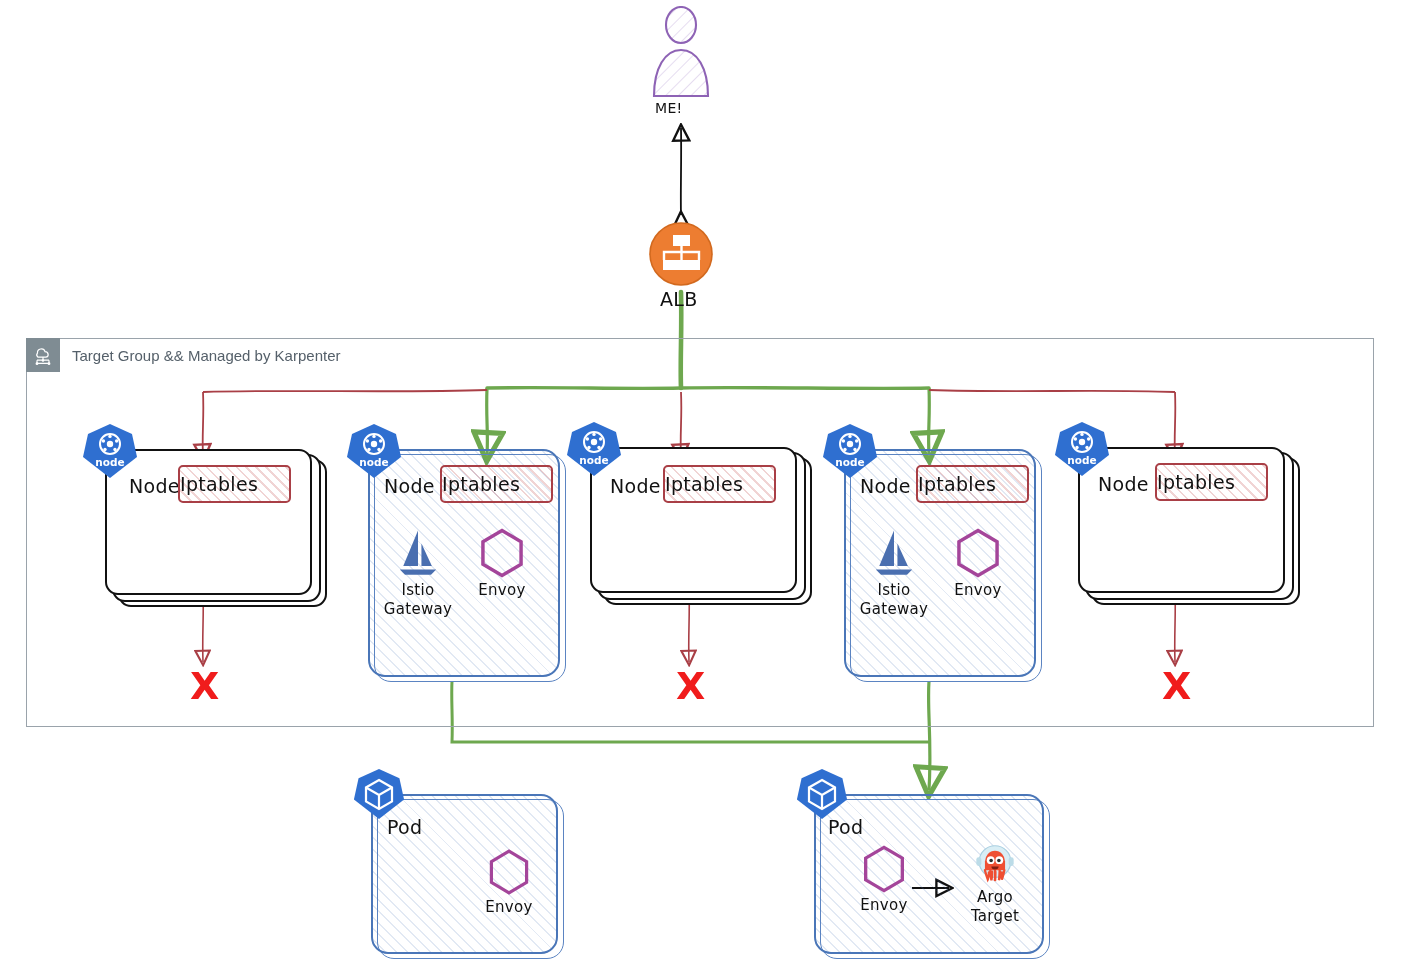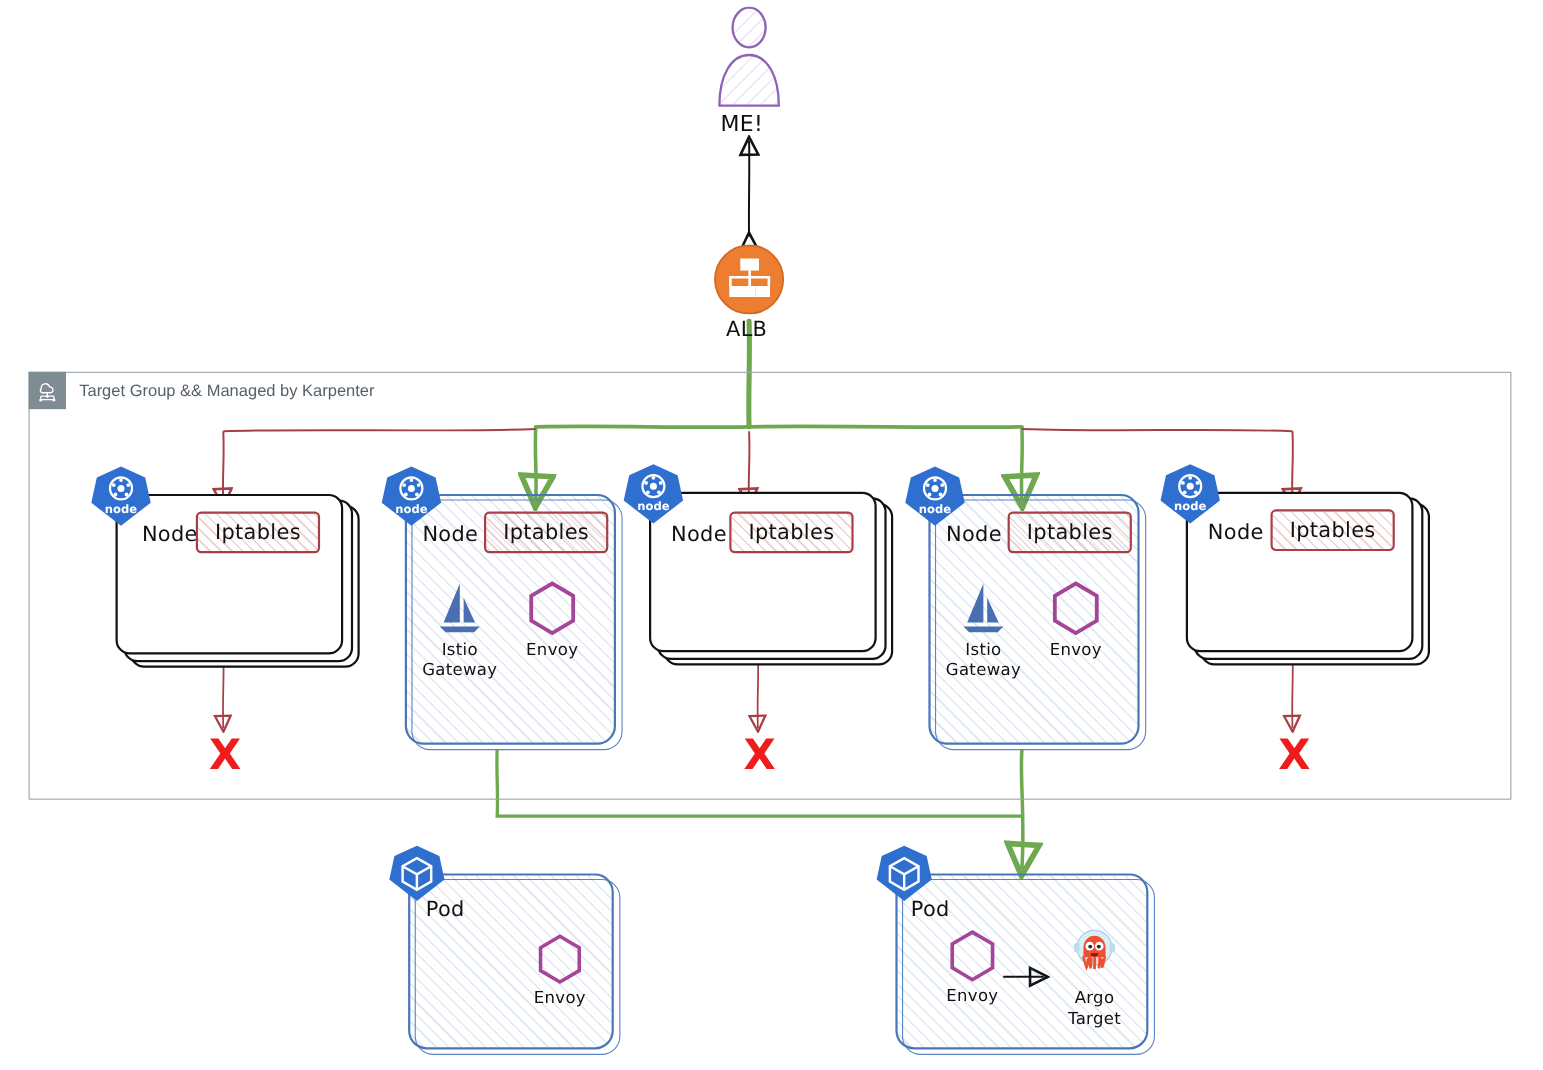--- a/index.html
+++ b/index.html
@@ -3,21 +3,21 @@
 <meta charset="utf-8">
 <style>
   html,body{margin:0;padding:0;background:#ffffff;}
   body{width:1403px;height:973px;font-family:"Liberation Sans",sans-serif;overflow:hidden;}
   #canvas{position:relative;width:1403px;height:973px;background:#fff;}
 
   .abs{position:absolute;}
 
   
   .hand{font-family:"DejaVu Sans",sans-serif;color:#111;letter-spacing:.3px;}
-  .lbl-me{font-size:20px;text-align:right;}
+  .lbl-me{font-size:14px;text-align:right;}
   .lbl-alb{font-size:19px;}
   .node-word{font-size:19px;}
   .iptables-word{font-size:19px;}
   .sub{font-size:15px;line-height:19px;text-align:center;}
   .pod-word{font-size:19px;}
 
   
   #tg-box{left:26px;top:338px;width:1348px;height:389px;border:1.6px solid #9aa3ab;box-sizing:border-box;background:transparent;}
   #tg-header{left:26px;top:338px;height:34px;display:flex;align-items:center;}
   #tg-icon{width:34px;height:34px;background:#7f8c93;display:flex;align-items:center;justify-content:center;}
@@ -31,21 +31,21 @@
   .gw-shadow{position:absolute;border:1.6px solid #5b84c2;border-radius:17px;background:transparent;}
 
   
   .pod-box{position:absolute;border:2px solid #4a76b8;border-radius:17px;
      background:repeating-linear-gradient(45deg,rgba(74,118,184,.16) 0 1.4px,rgba(255,255,255,0) 1.4px 8px);}
   .pod-shadow{position:absolute;border:1.6px solid #5b84c2;border-radius:17px;}
 
   
   .iptables{position:absolute;border:2px solid #a93f46;border-radius:5px;
      background:repeating-linear-gradient(45deg,rgba(190,60,60,.22) 0 1.6px,rgba(255,255,255,0) 1.6px 7px);
-     display:flex;align-items:center;justify-content:center;}
+     display:flex;align-items:center;justify-content:flex-start;}
 
   
   .hepta{width:100%;height:100%;display:block;}
   .badge{position:absolute;}
 
   
   .xmark{position:absolute;color:#f01c1c;font-size:38px;font-weight:bold;font-family:"DejaVu Sans",sans-serif;line-height:38px;}
 
   svg.lines{position:absolute;left:0;top:0;width:1403px;height:973px;overflow:visible;pointer-events:none;}
 </style>
@@ -346,21 +346,21 @@
         <path d="M18,30 a14,15 0 0 1 28,0 v12 h-28 z" fill="#ef4f32"></path>
         <path d="M18,42 c2,8 3,10 4,13 c1.5,-3 1.5,-7 1.5,-10 M25.5,42 c0.5,9 1,11 1.5,14 c1,-4 1,-9 1,-12
                  M32,42 c0,9 0,12 0,15 c0.6,-4 0.6,-9 0.6,-13 M38.5,42 c-0.5,9 -0.5,11 -1,14 c1.2,-4 1.4,-9 1.4,-12
                  M45,42 c-1.6,8 -2.4,10 -3.4,13 c-0.4,-3 -0.2,-7 0,-10" stroke="#ef4f32" stroke-width="3.2" fill="none" stroke-linecap="round"></path>
         <circle cx="26" cy="28" r="5.4" fill="#fff"></circle>
           <circle cx="38" cy="28" r="5.4" fill="#fff"></circle>
         <circle cx="26.6" cy="28.6" r="2.5" fill="#2b2b2b"></circle>
           <circle cx="37.4" cy="28.6" r="2.5" fill="#2b2b2b"></circle>
         <path d="M27,37 a5,4 0 0 0 10,0 z" fill="#7e1d12"></path>
       </svg>
-      <div class="hand sub" style="margin-top:12px;">Argo</div>
+      <div class="hand sub" style="margin-top:2px;">Argo</div>
       <div class="hand sub">Target</div>
     </div>
 
     <div class="badge" style="left:-10px;top:-22px;width:52px;height:52px;">
       <svg viewBox="0 0 56 56" class="hepta">
         <polygon points="28,1 50,11 55,34 28,55 1,34 6,11" fill="#2f6fd0"></polygon>
         <path d="M28,13 L42,21 L42,36 L28,44 L14,36 L14,21 z" fill="none" stroke="#fff" stroke-width="2.4"></path>
         <path d="M14,21 L28,29 L42,21 M28,29 L28,44" fill="none" stroke="#fff" stroke-width="2.4"></path>
       </svg>
     </div>

